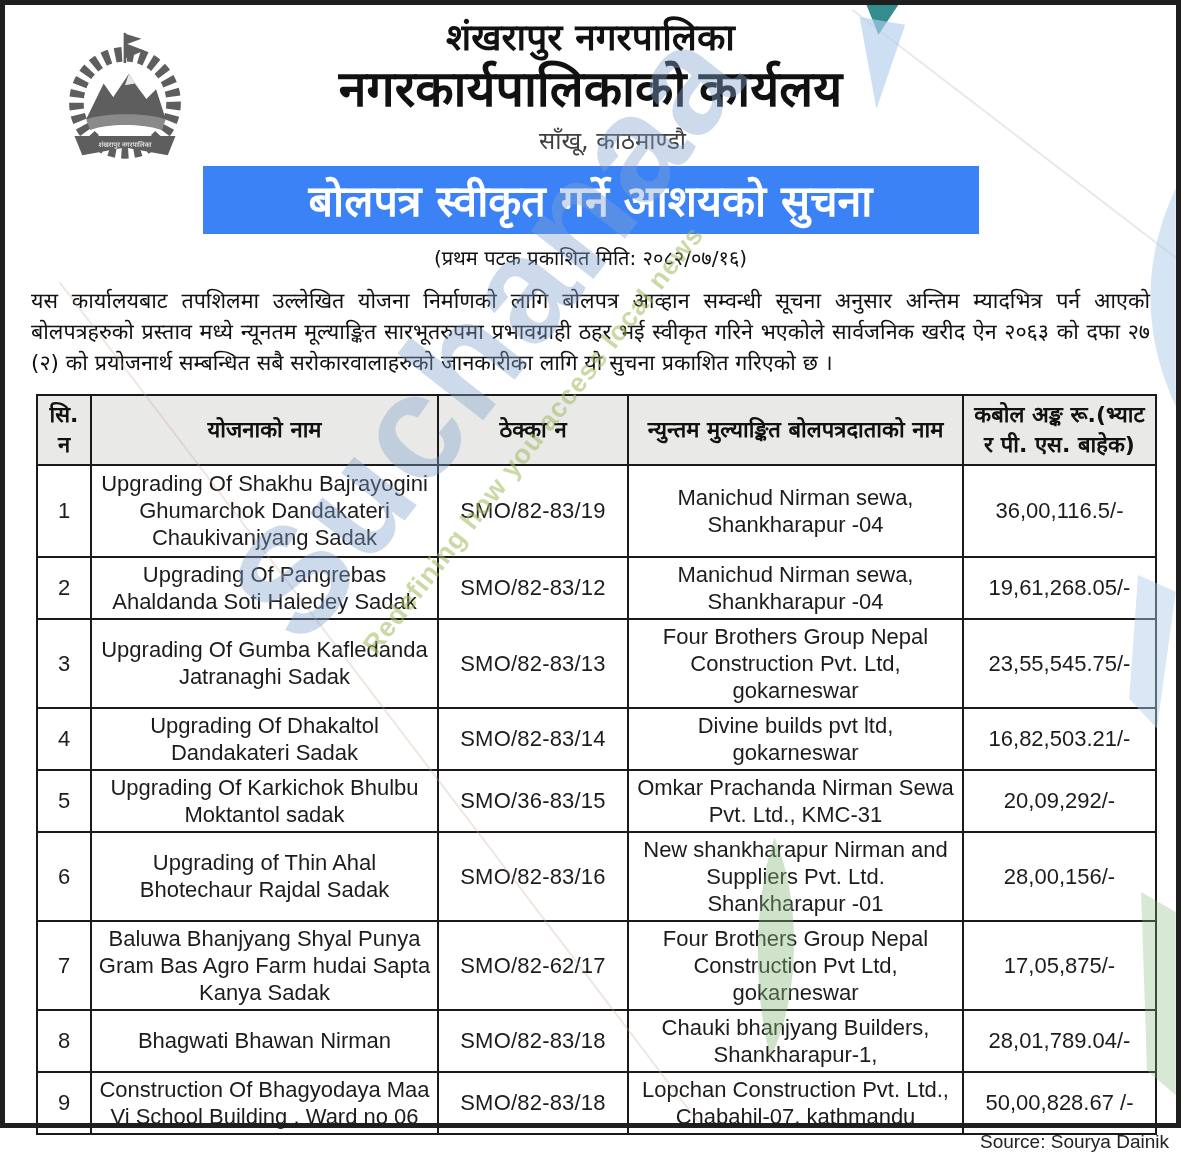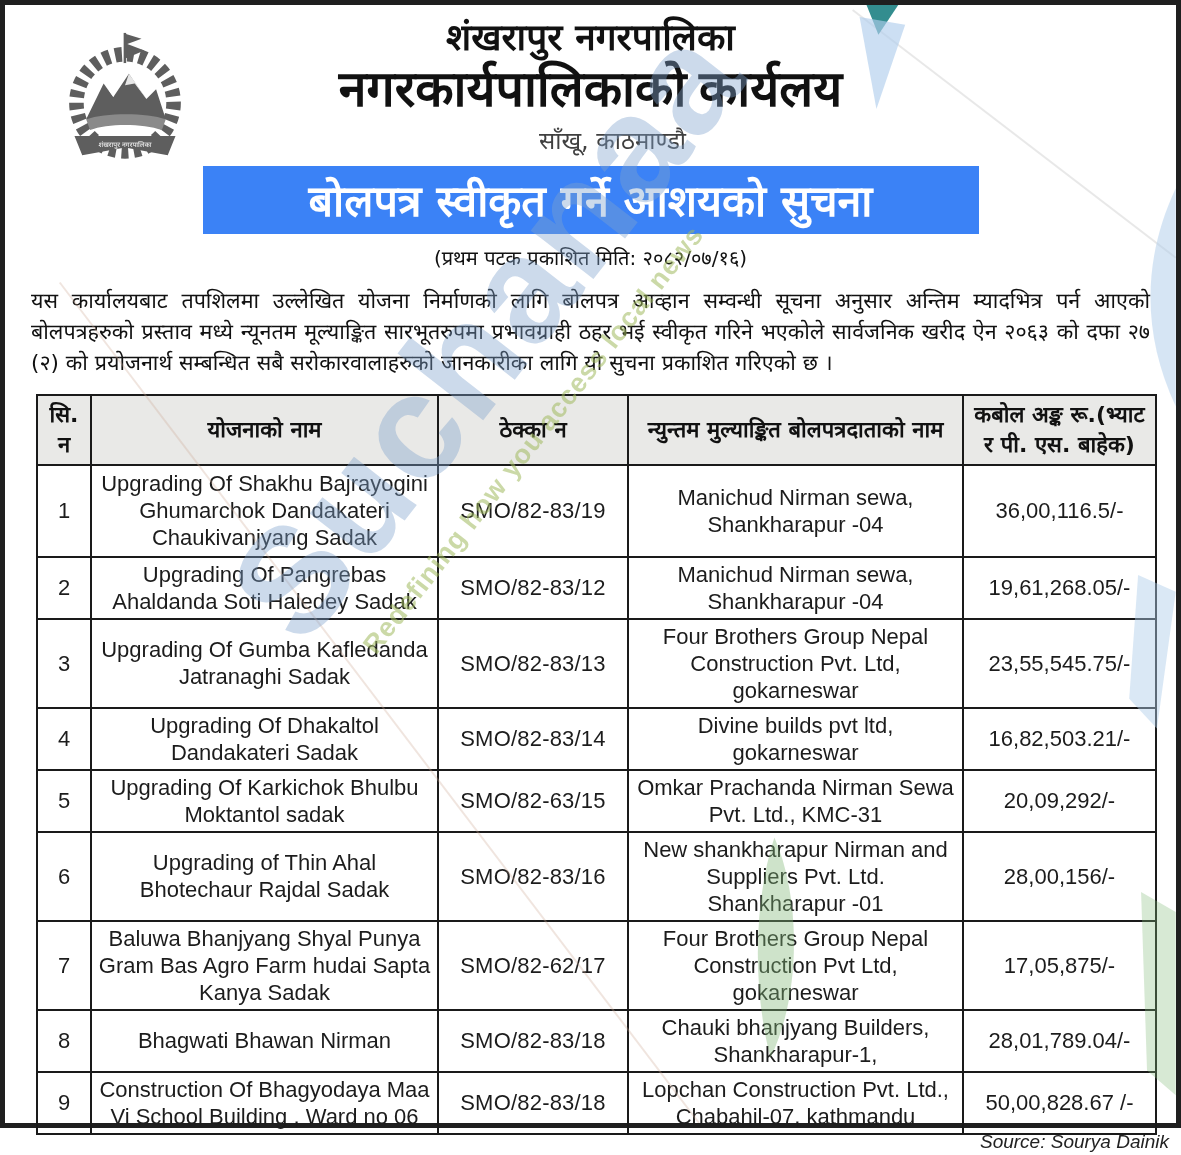--- a/index.html
+++ b/index.html
@@ -72,21 +72,21 @@
   tbody tr:nth-child(8){height:58px;}
   tbody tr:nth-child(9){height:62px;}
   
   .signatory {
     text-align:right; margin:16px 44px 0 0;
     font-size:23px; font-weight:bold; color:#111;
     font-family:"DejaVu Sans", sans-serif;
   }
   .source-line {
     position:absolute; right:12px; top:1131px;
-    font-size:19px; font-style:italic; color:#222;
+    font-size:19px; color:#222;
     font-family:"Liberation Sans", sans-serif;
   }
   
   .wm-layer { position:absolute; inset:0; pointer-events:none; z-index:5; }
   .wm-brand {
     position:absolute; left:190px; top:560px;
     font-size:150px; font-weight:bold;
     color:rgba(128,163,206,0.40);
     transform:rotate(-52deg); transform-origin:left top;
     white-space:nowrap; letter-spacing:2px;
@@ -173,21 +173,21 @@
       <tr>
         <td class="sn">4</td>
         <td>Upgrading Of Dhakaltol Dandakateri Sadak</td>
         <td class="contract">SMO/82-83/14</td>
         <td>Divine builds pvt ltd, gokarneswar</td>
         <td class="amount">16,82,503.21/-</td>
       </tr>
       <tr>
         <td class="sn">5</td>
         <td>Upgrading Of Karkichok Bhulbu Moktantol sadak</td>
-        <td class="contract">SMO/82-63/15</td>
+        <td class="contract">SMO/36-83/15</td>
         <td>Omkar Prachanda Nirman Sewa Pvt. Ltd., KMC-31</td>
         <td class="amount">20,09,292/-</td>
       </tr>
       <tr>
         <td class="sn">6</td>
         <td>Upgrading of Thin Ahal Bhotechaur Rajdal Sadak</td>
         <td class="contract">SMO/82-83/16</td>
         <td>New shankharapur Nirman and Suppliers Pvt. Ltd. Shankharapur -01</td>
         <td class="amount">28,00,156/-</td>
       </tr>

